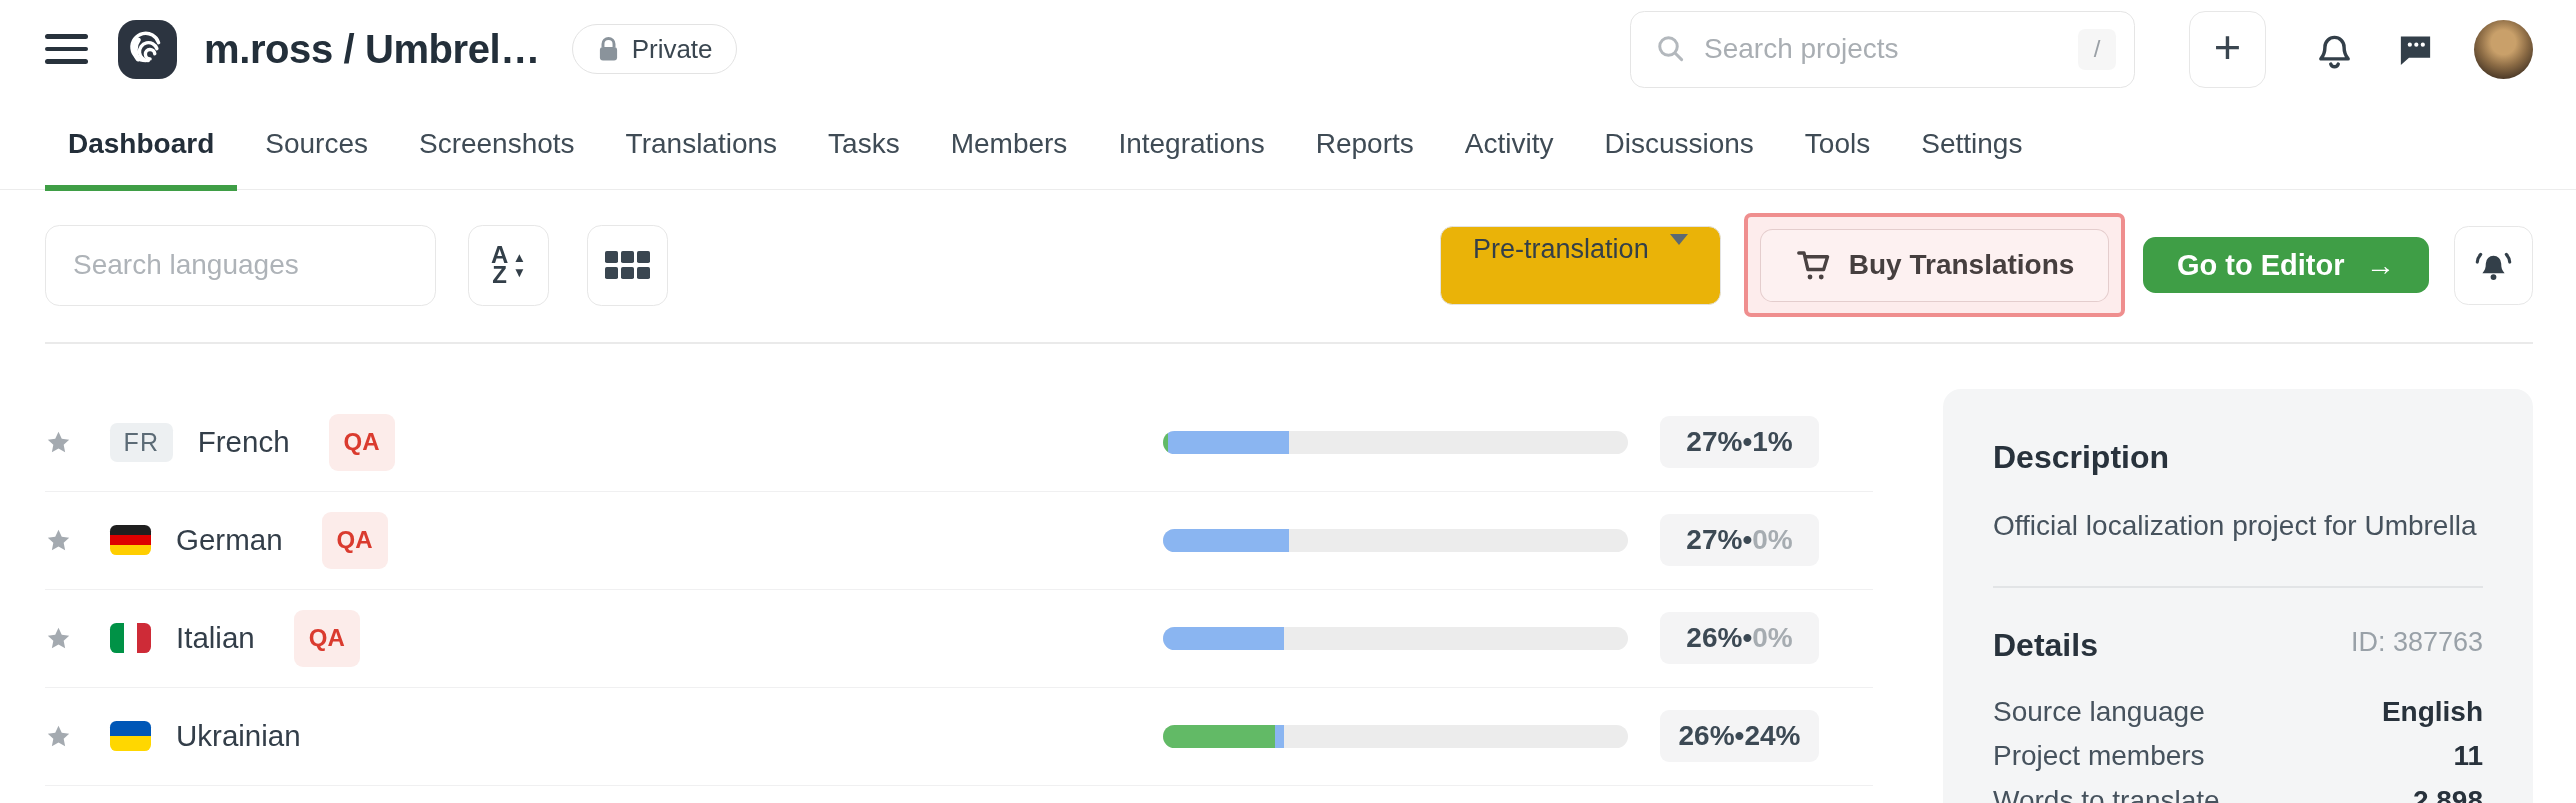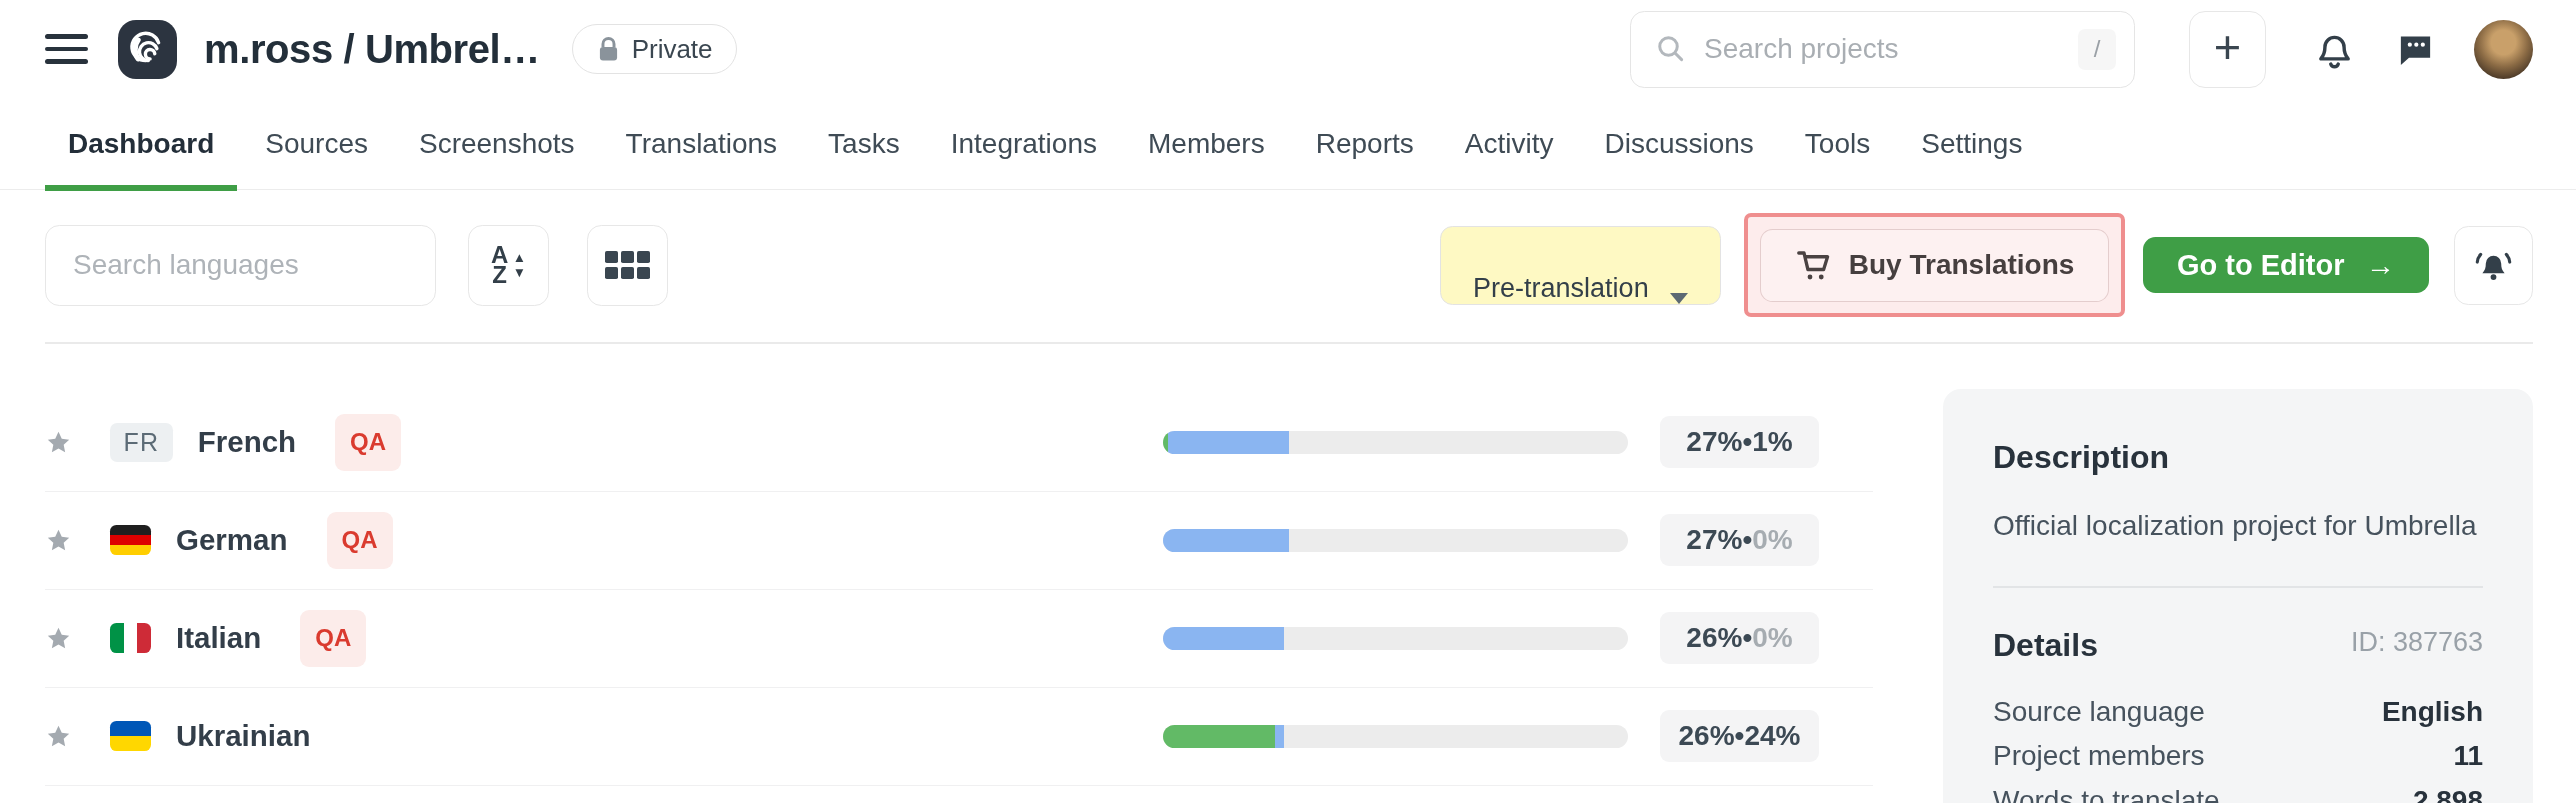--- a/index.html
+++ b/index.html
@@ -45,22 +45,22 @@
     font-size:28px; color:#3a4650; outline:none; font-family:inherit; }
   .lang-search::placeholder { color:#aeb3b8; }
   .sq-btn { width:81px; height:81px; border:1.8px solid #e7e7e7; border-radius:14.3px; background:#fff;
     cursor:pointer; display:flex; align-items:center; justify-content:center; }
   .az-btn { margin-left:32px; } .grid-btn { margin-left:38px; }
   .az-wrap { display:flex; align-items:center; gap:4.5px; }
   .az-letters { font-size:24px; font-weight:700; color:#333f49; line-height:0.82; text-align:center; }
   .az-arrows { display:flex; flex-direction:column; gap:1.8px; font-size:13.4px; color:#333f49; line-height:1; }
   .grid-ico { display:grid; grid-template-columns:repeat(3,12.5px); grid-auto-rows:12.5px; gap:3.6px; }
   .grid-ico i { background:#3a4650; border-radius:1.8px; }
-  .pretrans-btn { height:79px; border:1.8px solid #e3e3e3; border-radius:12.5px; background:#fef9c3; cursor:pointer;
-    display:flex; align-items:flex-end; padding:0 32px; font-size:27px; color:#333f49; font-family:inherit; }
+  .pretrans-btn { height:79px; border:1.8px solid #e3e3e3; border-radius:12.5px; background:#eab308; cursor:pointer;
+    display:flex; align-items:flex-start; padding:7px 32px; font-size:27px; color:#333f49; font-family:inherit; }
   .caret { width:0; height:0; border-left:9.8px solid transparent; border-right:9.8px solid transparent;
     border-top:11.6px solid #5c6973; margin-left:21.5px; }
   .highlight-box { margin-left:23px; border:4.5px solid var(--hl-border,#ef8e8e); background:var(--hl-bg,#fdecec);
     border-radius:7px; padding:11.6px; }
   .buy-btn { height:73px; border:1.8px solid rgba(160,110,110,0.28); border-radius:12.5px; background:rgba(255,255,255,0.25);
     cursor:pointer; display:flex; align-items:center; gap:18px; padding:0 34px; font-size:28px; font-weight:600;
     color:#463f3f; font-family:inherit; }
   .editor-btn { margin-left:18px; height:56px; border:none; border-radius:12.5px; background:var(--green,#3f9e46);
     color:#fff; cursor:pointer; display:flex; align-items:center; gap:21.5px; padding:0 34px;
     font-size:29px; font-weight:700; font-family:inherit; }
@@ -69,21 +69,21 @@
 
   
   .content { display:flex; gap:70px; padding:0 43px 0 45px; height:478px; }
   .lang-list { flex:1; padding-top:50px; min-width:0; }
   .lang-row { height:98px; display:flex; align-items:center; border-bottom:1.8px solid #f0f0f1; }
   .star { flex:0 0 27px; display:flex; }
   .flag-slot { margin-left:38px; display:flex; align-items:center; }
   .flag-code { height:39px; padding:0 13.4px; background:#edf0f2; border-radius:7.2px; display:flex;
     align-items:center; font-size:25px; color:#5c6b76; letter-spacing:1.3px; }
   .flag-box { width:41px; height:30px; border-radius:6.3px; }
-  .lang-name { margin-left:25px; font-size:29.5px; font-weight:700; color:#333e49; }
+  .lang-name { margin-left:25px; font-size:29.5px; font-weight:400; color:#333e49; }
   .qa-badge { margin-left:39px; height:57px; padding:0 15px; border-radius:9px;
     background:var(--qa-bg,#fcecea); color:var(--qa-red,#da3b2f); font-size:24px; font-weight:700;
     display:flex; align-items:center; }
   .bar { width:465px; height:23px; border-radius:11.6px; background:#ececec; overflow:hidden; display:flex; }
   .seg-approved { background:var(--bar-green,#62ba66); height:100%; }
   .seg-translated { background:var(--bar-blue,#8ab5f1); height:100%; }
   .pct-badge { margin:0 54px 0 32px; width:159px; height:52px; border-radius:9px; background:#f4f4f5;
     display:flex; align-items:center; justify-content:center; font-size:28px; font-weight:600; color:#3c4954; }
   .pct-badge .dim { color:#a6acb1; }
 
@@ -166,22 +166,22 @@
 
   <div class="avatar"></div>
 </header>
 
 <nav class="tabbar">
     <div class="tab active"><span>Dashboard</span></div>
     <div class="tab"><span>Sources</span></div>
     <div class="tab"><span>Screenshots</span></div>
     <div class="tab"><span>Translations</span></div>
     <div class="tab"><span>Tasks</span></div>
+    <div class="tab"><span>Members</span></div>
     <div class="tab"><span>Integrations</span></div>
-    <div class="tab"><span>Members</span></div>
     <div class="tab"><span>Reports</span></div>
     <div class="tab"><span>Activity</span></div>
     <div class="tab"><span>Discussions</span></div>
     <div class="tab"><span>Tools</span></div>
     <div class="tab"><span>Settings</span></div>
   </nav>
 
 <div class="toolbar">
   <input class="lang-search" placeholder="Search languages" style="">
 

